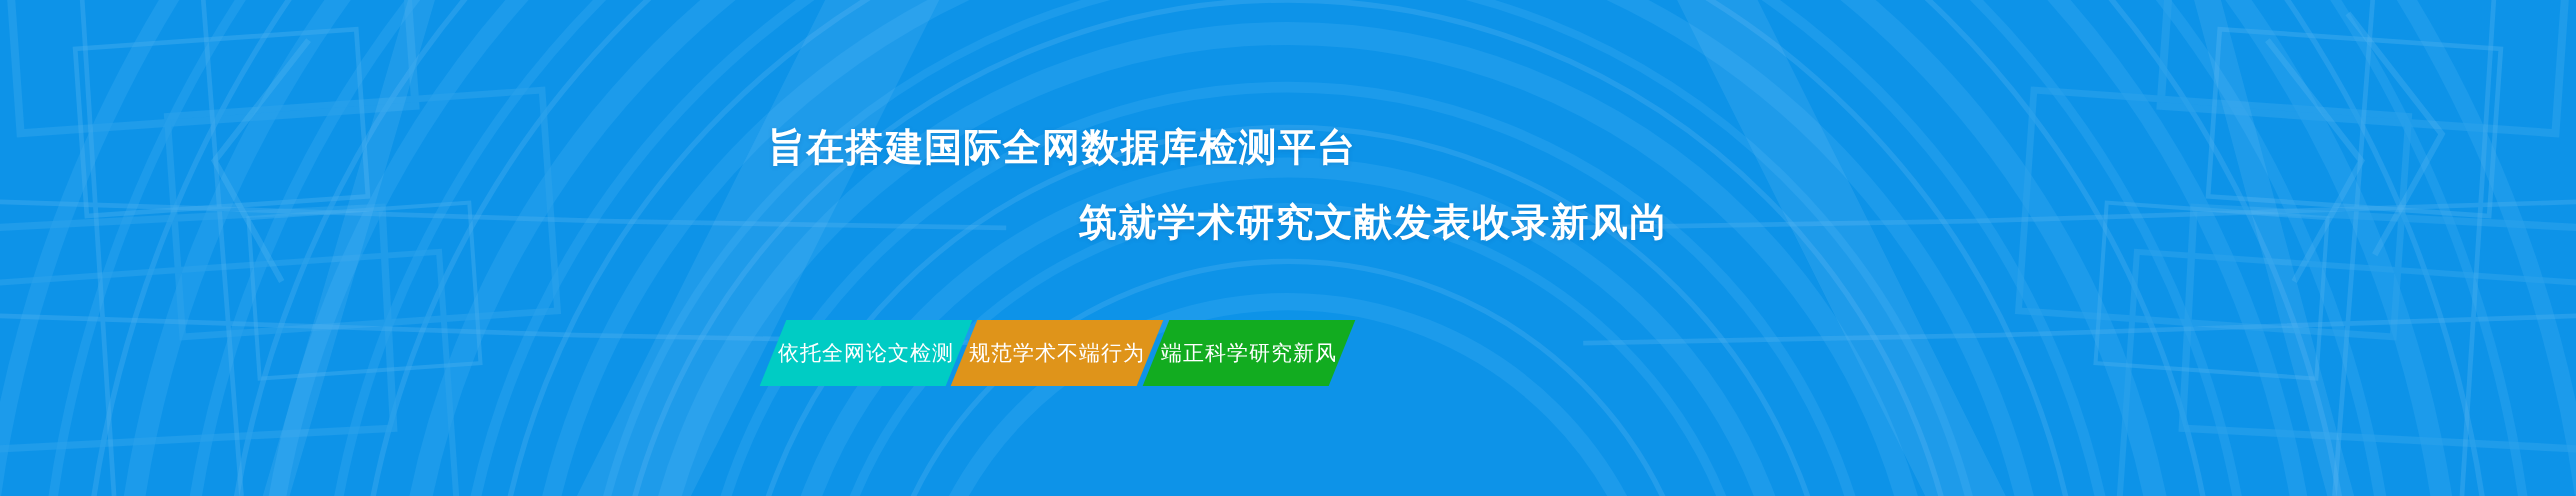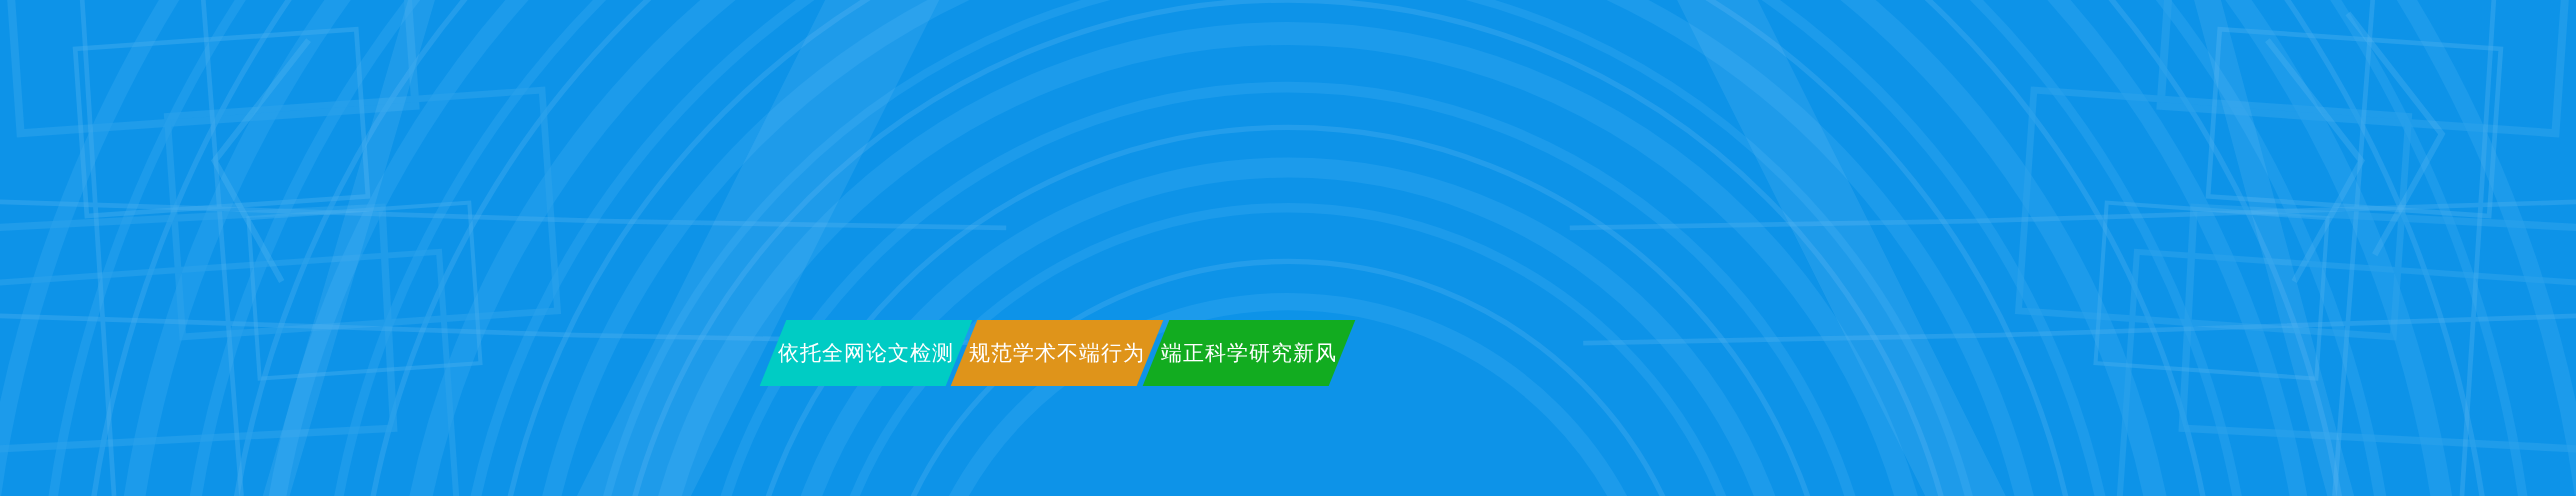--- a/index.html
+++ b/index.html
@@ -185,21 +185,23 @@
         <path d="M 3380 60 L 3520 240 L 3420 420"></path>
         <path d="M 3500 20 L 3640 200 L 3540 380"></path>
         <path d="M 460 60 L 320 240 L 420 420"></path>
       </g>
 
     </g>
   </svg>
 
   <div id="content">
 
-
+    <div class="headline" id="headline-line-1" style="color: rgb(255, 255, 255);">旨在搭建国际全网数据库检测平台</div>
+
+    <div class="headline" id="headline-line-2" style="color: rgb(255, 255, 255);">筑就学术研究文献发表收录新风尚</div>
 
     <div id="badge-strip">
 
       <div class="badge" id="badge-0" style="background: rgb(0, 204, 196);">
         <span class="badge-label" style="color: rgb(255, 255, 255);">依托全网论文检测</span>
       </div>
 
       <div class="badge" id="badge-1" style="background: rgb(223, 148, 26);">
         <span class="badge-label" style="color: rgb(255, 255, 255);">规范学术不端行为</span>
       </div>

